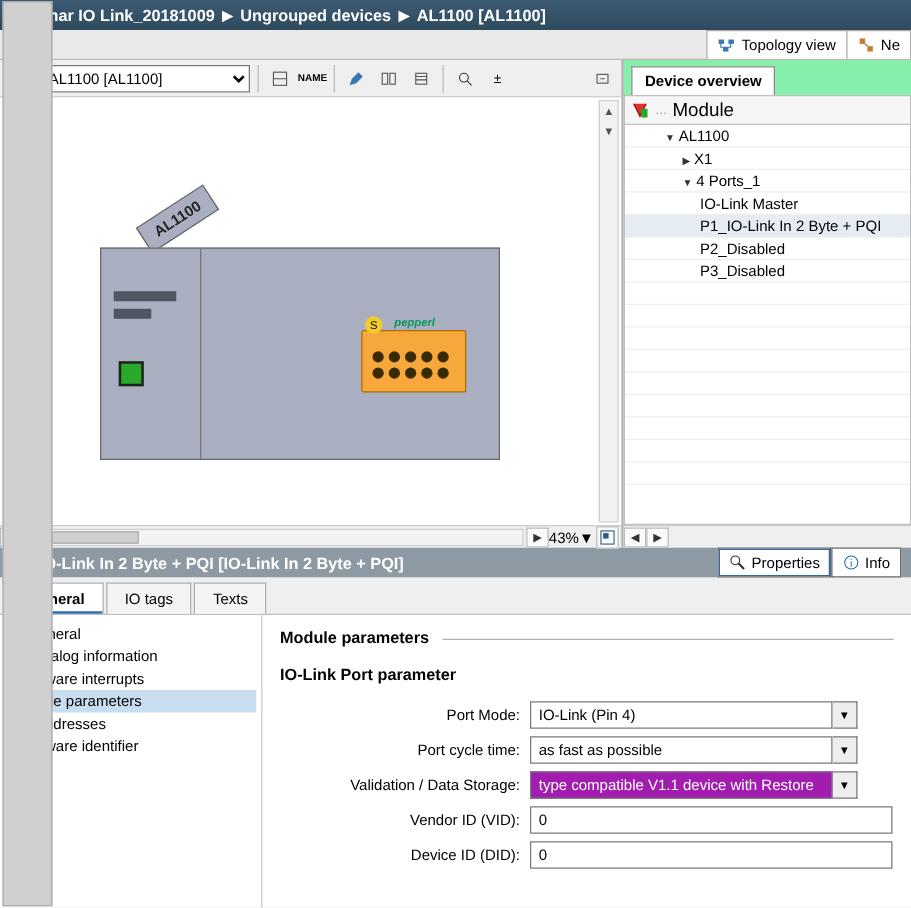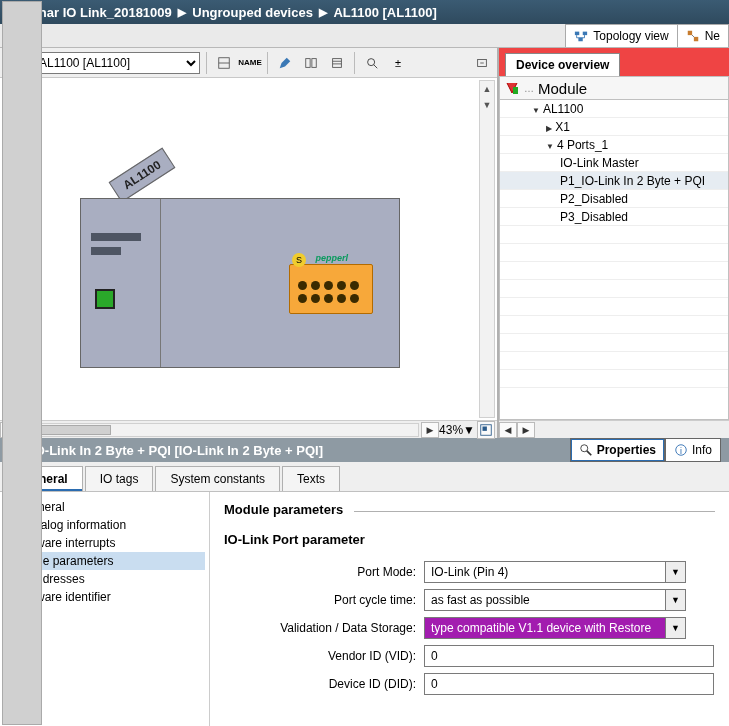--- a/index.html
+++ b/index.html
@@ -144,21 +144,21 @@
   }
   .hscroll-row .hbar { flex:1; height:14px; background:#f2f2f2; border:1px solid #d0d0d0; margin:0 2px; position:relative;}
   .hbar .thumb { position:absolute; left:2px; top:1px; width:70px; bottom:1px; background:#d0d0d0; border:1px solid #aaa;}
   .scroll-btn {
     width:18px; height:16px; border:1px solid #bbb; background:#fafafa;
     display:flex; align-items:center; justify-content:center; font-size:9px; color:#333;
   }
   
   .device-tab-row {
     height:28px; display:flex; align-items:flex-end; padding:0 4px 0 6px;
-    background:#ef4444;
+    background:#86efac;
   }
   .device-tab {
     border:1px solid #888; border-bottom:none;
     background:#fff; padding:4px 10px; font-weight:bold; font-size:12px;
   }
   .tree-header {
     height:24px; border:1px solid #c0c0c0; background:#f6f6f6;
     display:flex; align-items:center; gap:4px; padding:0 4px;
   }
   .tree-header .mod-col { font-size:15px; }
@@ -184,21 +184,21 @@
   .sel-bar {
     height:24px; background:#8e9aa3; color:#fff;
     display:flex; align-items:center; padding:0 8px; justify-content:space-between;
   }
   .sel-bar .title { font-weight:bold; font-size:13px; }
   .sel-bar .tabs-r { display:flex; gap:0; align-items:stretch; height:24px; }
   .sel-bar .rtab {
     background:#fff; color:#000; border:1px solid #666;
     display:flex; align-items:center; padding:0 8px; font-size:12px; gap:4px;
   }
-  .sel-bar .rtab.active { font-weight:bold; box-shadow:0 0 0 1px #2b6cb0 inset; }
+  .sel-bar .rtab.active { font-weight:normal; box-shadow:0 0 0 1px #2b6cb0 inset; }
   .sel-bar .rtab .ico { width:14px; height:14px; }
   
   .prop-tab-row {
     height:30px; background:#efefef; border-bottom:1px solid #c0c0c0;
     display:flex; align-items:flex-end; padding:0 8px;
   }
   .prop-tab-row .ptab {
     border:1px solid #b0b0b0; border-bottom:none;
     padding:5px 14px; background:#f4f4f4; font-size:12px; margin-right:2px;
   }
@@ -462,21 +462,20 @@
           <text x="8" y="12" text-anchor="middle" font-size="10" fill="#2b6cb0">i</text>
         </svg>
       <span>Info</span>
     </div>
   </div>
 </div>
 
 <div class="prop-tab-row">
   <div class="ptab active">General</div>
   <div class="ptab">IO tags</div>
-  <div class="ptab">System constants</div>
   <div class="ptab">Texts</div>
 </div>
 
 <div class="prop-body">
   <div class="prop-nav">
     <div class="nav-item"><span class="caret-d2"></span><span>General</span></div>
     <div class="nav-item nav-child">Catalog information</div>
     <div class="nav-item">Hardware interrupts</div>
     <div class="nav-item sel">Module parameters</div>
     <div class="nav-item">I/O addresses</div>

